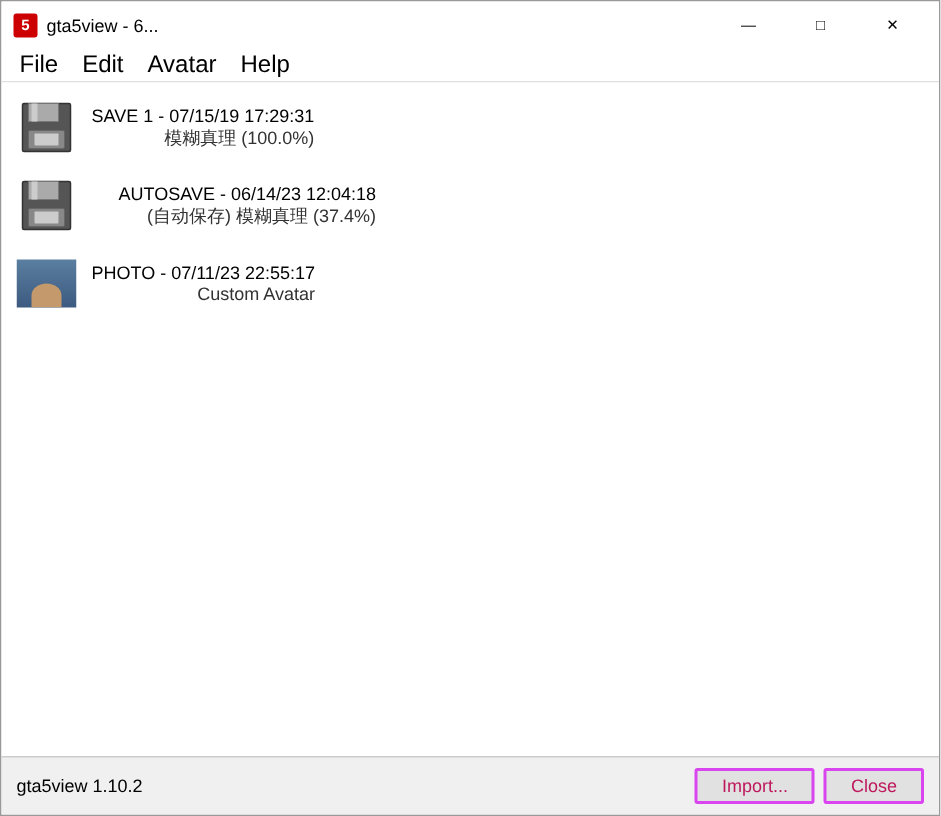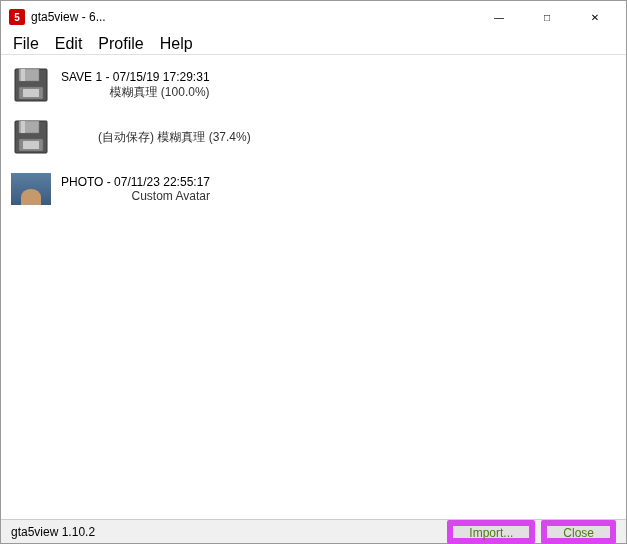--- a/index.html
+++ b/index.html
@@ -112,46 +112,46 @@
       font-size: 12px;
       font-weight: normal;
       color: #000;
     }
     .list-item-subtitle {
       font-size: 12px;
       color: #333;
       margin-left: 37px;
     }
     .status-bar {
-      height: 24px;
+      height: 39px;
       border-top: 1px solid #ccc;
       display: flex;
       align-items: center;
       padding: 0 10px;
       background: #f0f0f0;
       justify-content: space-between;
       gap: 36px;
     }
     .status-text {
       font-size: 12px;
       color: #000;
     }
     .status-buttons {
       display: flex;
       gap: 6px;
     }
     .status-btn {
       height: 24px;
       padding: 0 16px;
       background: #e1e1e1;
-      border: 6px solid #d946ef;
+      border: 2px solid #d946ef;
       border-radius: 2px;
       cursor: pointer;
       font-size: 12px;
-      color: #4d7c0f;
+      color: #be185d;
     }
 
     
     .floppy {
       width: 36px;
       height: 36px;
     }
 
     
     .photo-desert {
@@ -193,21 +193,21 @@
     <div class="title-bar-controls">
       <button class="title-bar-btn">—</button>
       <button class="title-bar-btn">□</button>
       <button class="title-bar-btn close">✕</button>
     </div>
   </div>
 
   <div class="menu-bar">
     <span class="menu-item">File</span>
     <span class="menu-item">Edit</span>
-    <span class="menu-item">Profile</span>
+    <span class="menu-item">Avatar</span>
     <span class="menu-item">Help</span>
   </div>
 
   <div class="content-area">
 
     <div class="list-item">
       <div class="list-item-icon">
         <svg class="floppy" viewBox="0 0 36 36" fill="none" xmlns="http://www.w3.org/2000/svg">
           <rect x="2" y="2" width="32" height="32" rx="1" fill="#555" stroke="#333" stroke-width="1"></rect>
           <rect x="6" y="2" width="20" height="12" fill="#aaa" stroke="#777" stroke-width="0.5"></rect>
@@ -226,20 +226,21 @@
       <div class="list-item-icon">
         <svg class="floppy" viewBox="0 0 36 36" fill="none" xmlns="http://www.w3.org/2000/svg">
           <rect x="2" y="2" width="32" height="32" rx="1" fill="#555" stroke="#333" stroke-width="1"></rect>
           <rect x="6" y="2" width="20" height="12" fill="#aaa" stroke="#777" stroke-width="0.5"></rect>
           <rect x="8" y="2" width="4" height="12" fill="#ccc"></rect>
           <rect x="6" y="20" width="24" height="12" rx="1" fill="#888" stroke="#666" stroke-width="0.5"></rect>
           <rect x="10" y="22" width="16" height="8" fill="#ccc" rx="0.5"></rect>
         </svg>
       </div>
       <div class="list-item-text">
+        <span class="list-item-title">AUTOSAVE - 06/14/23 12:04:18</span>
         <span class="list-item-subtitle">(自动保存) 模糊真理 (37.4%)</span>
       </div>
     </div>
 
 
     <div class="list-item">
       <div class="list-item-icon">
         <div class="photo-avatar"></div>
       </div>
       <div class="list-item-text">

